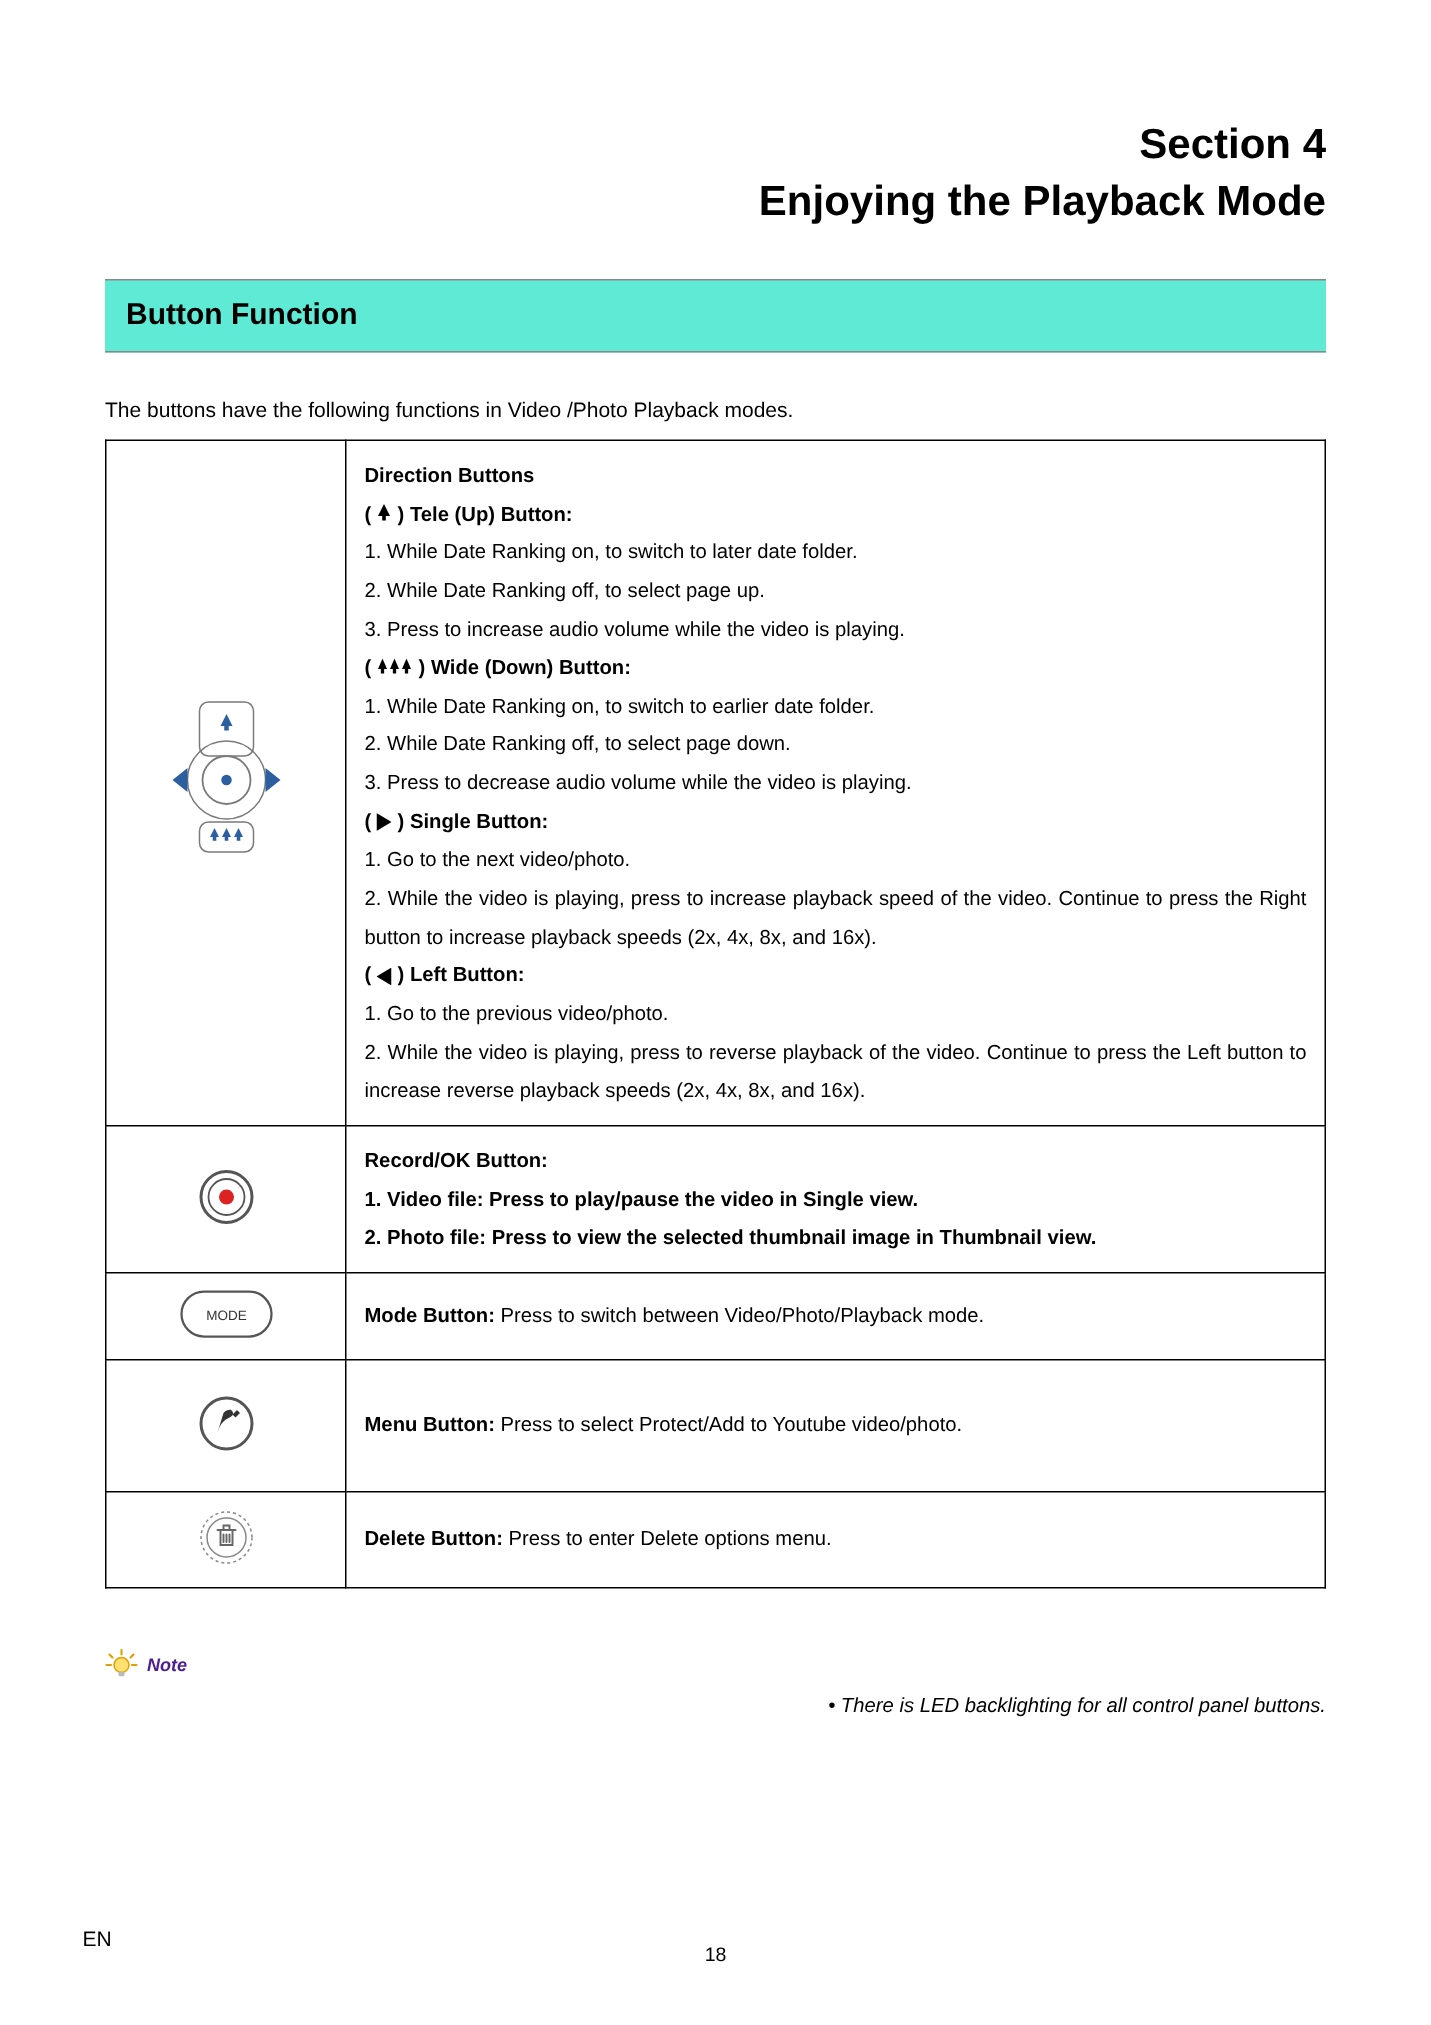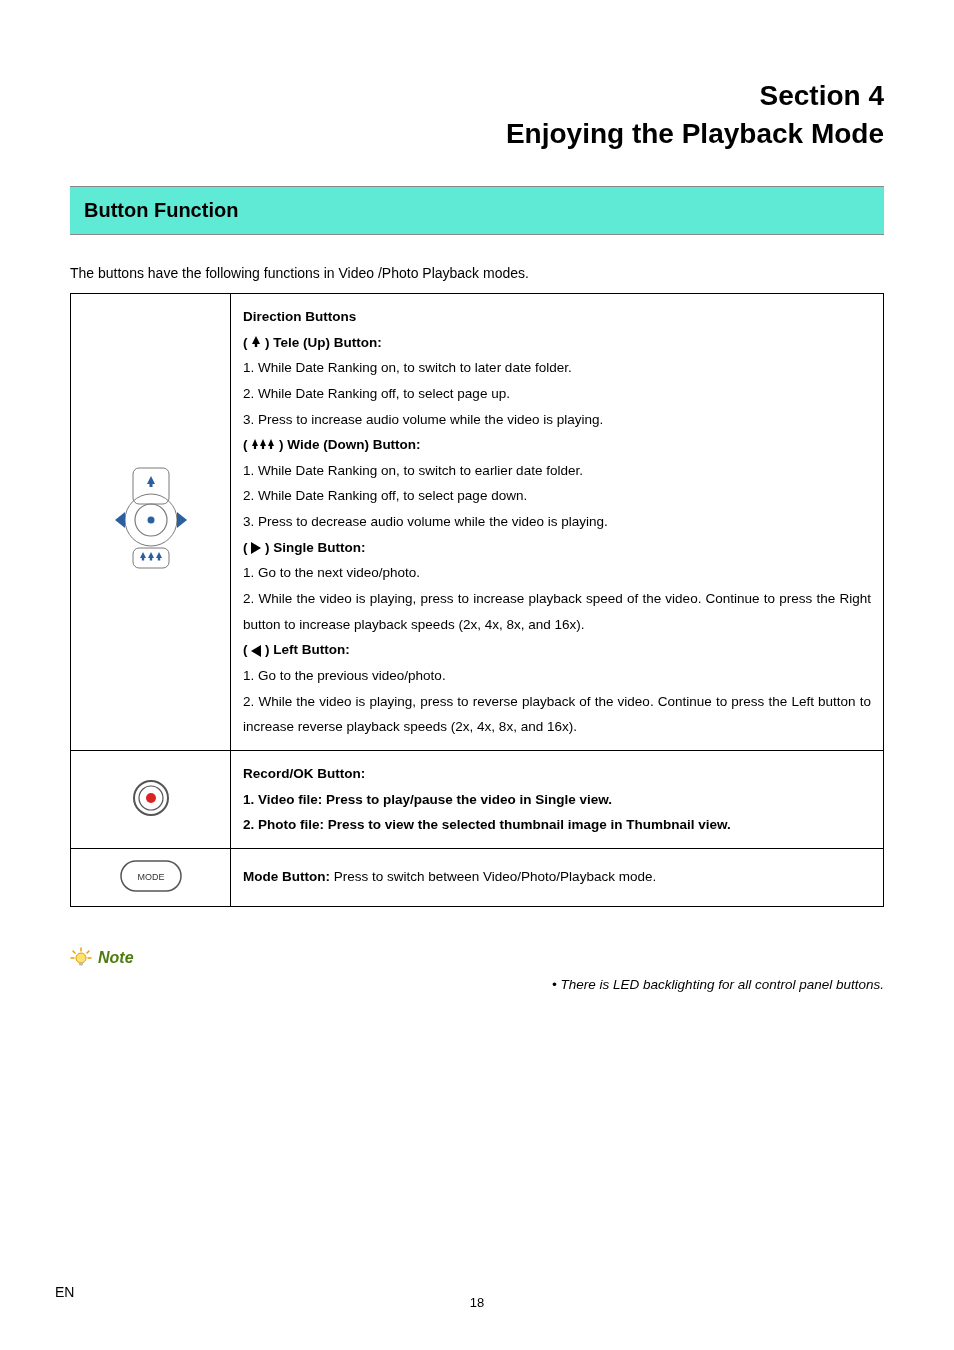--- a/index.html
+++ b/index.html
@@ -71,22 +71,22 @@
     align-items: center;
   }
   .note-icon {
     width: 22px;
     height: 22px;
     margin-right: 6px;
   }
   .note-label {
     font-style: italic;
     font-weight: bold;
-    color: #4d7c0f;
-    font-size: 16px;
+    color: #4c1d95;
+    font-size: 12px;
   }
   .note-body {
     font-style: italic;
     font-size: 13.5px;
     margin-top: 8px;
     margin-left: 30px;
     text-align: right;
   }
   .footer-en {
     position: absolute;
@@ -222,21 +222,44 @@
       <svg width="64" height="34" viewBox="0 0 64 34">
         <rect x="2" y="2" width="60" height="30" rx="15" fill="none" stroke="#555" stroke-width="1.5"></rect>
         <text x="32" y="21" text-anchor="middle" font-size="9" font-family="Arial" fill="#333">MODE</text>
       </svg>
     </td>
     <td class="desc-cell-mid">
       <span class="bold">Mode Button: </span><span>Press to switch between Video/Photo/Playback mode.</span>
     </td>
   </tr>
 
-
+  <tr>
+    <td class="icon-cell" style="padding:22px 6px;">
+      <svg width="40" height="40" viewBox="0 0 40 40">
+        <circle cx="20" cy="20" r="17" fill="none" stroke="#555" stroke-width="2"></circle>
+        <path d="M14 26 c2 -6 4 -8 8 -10 c2 -1 3 -2 2 -4 c-1 -2 -4 -1 -6 1 M24 14 l3 -3 l2 2 l-3 3 z" fill="#333"></path>
+      </svg>
+    </td>
+    <td class="desc-cell-mid">
+      <span class="bold">Menu Button: </span><span>Press to select Protect/Add to Youtube video/photo.</span>
+    </td>
+  </tr>
+
+  <tr>
+    <td class="icon-cell">
+      <svg width="40" height="40" viewBox="0 0 40 40">
+        <circle cx="20" cy="20" r="17" fill="none" stroke="#888" stroke-width="1" stroke-dasharray="2 2"></circle>
+        <circle cx="20" cy="20" r="13" fill="none" stroke="#888" stroke-width="1"></circle>
+        <path d="M14 15 h12 M16 15 v10 h8 v-10 M18 12 h4 v3 h-4 z M18 18 v5 M20 18 v5 M22 18 v5" stroke="#666" stroke-width="1.3" fill="none" stroke-linecap="round"></path>
+      </svg>
+    </td>
+    <td class="desc-cell-mid">
+      <span class="bold">Delete Button: </span><span>Press to enter Delete options menu.</span>
+    </td>
+  </tr>
 </tbody>
   </table>
 
 <div class="note-row">
   <svg class="note-icon" width="22" height="22" viewBox="0 0 22 22">
     <g stroke="#e0a000" stroke-width="1.4" stroke-linecap="round">
       <line x1="11" y1="1" x2="11" y2="4"></line>
       <line x1="3" y1="4" x2="5" y2="6"></line>
       <line x1="19" y1="4" x2="17" y2="6"></line>
       <line x1="1" y1="11" x2="4" y2="11"></line>

